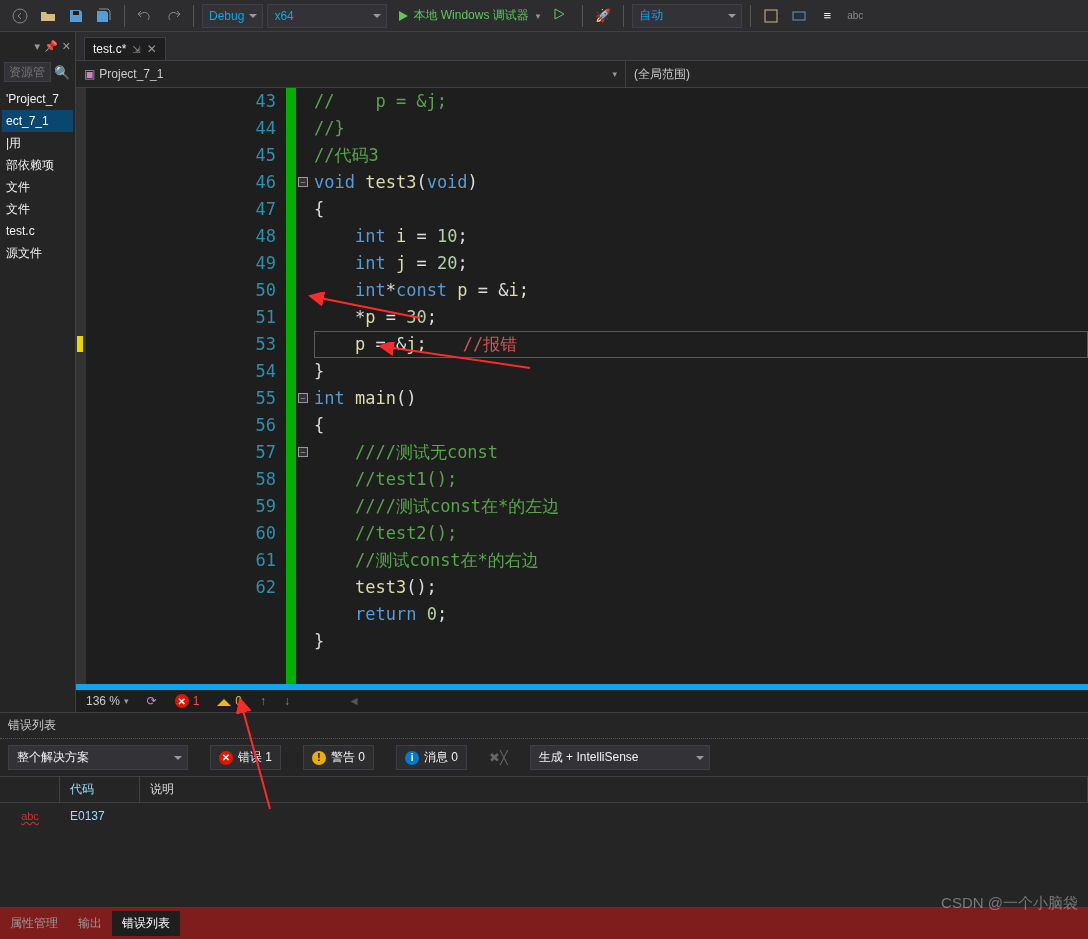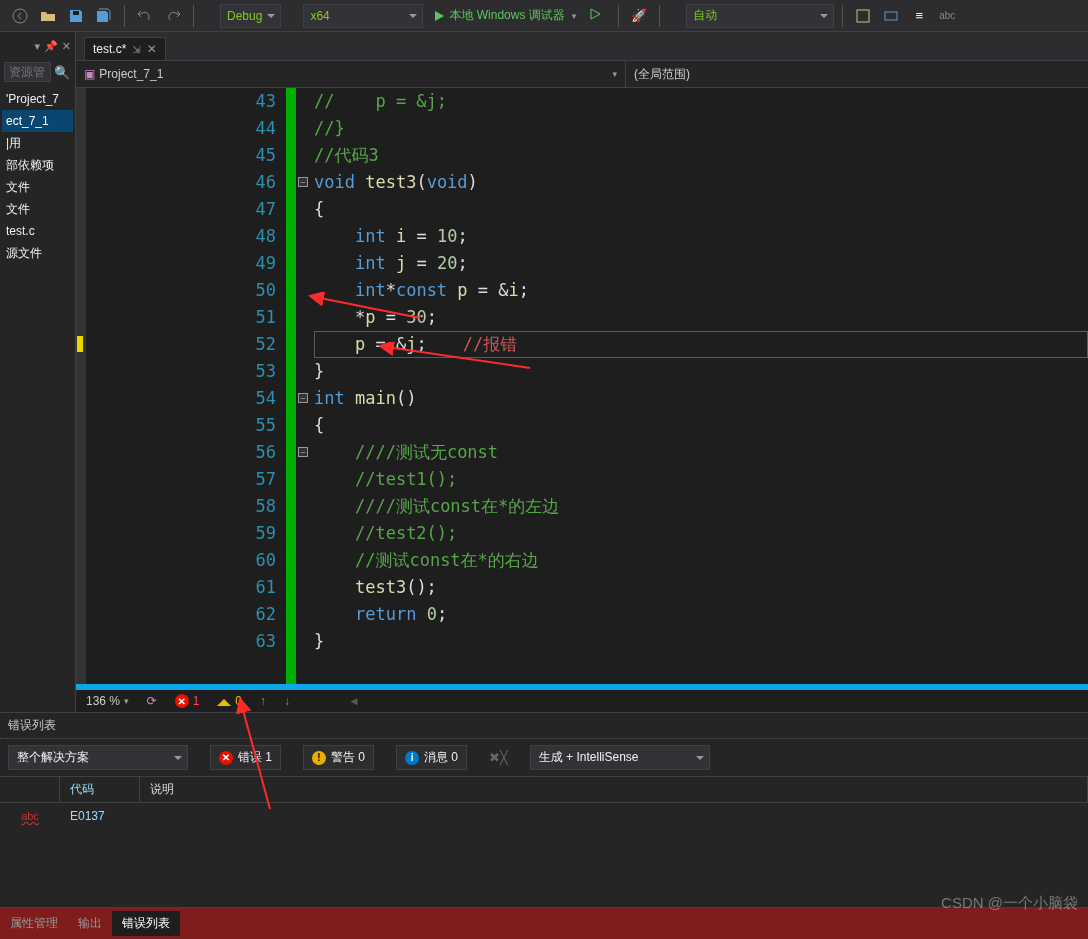--- a/index.html
+++ b/index.html
@@ -1,21 +1,21 @@
 <!DOCTYPE html>
 <html><head>
 <meta charset="utf-8">
 <style>
   * { margin: 0; padding: 0; box-sizing: border-box; }
   body { width: 1088px; height: 939px; background: #2d2d30; font-family: "Segoe UI", "Microsoft YaHei", sans-serif; font-size: 13px; color: #f1f1f1; overflow: hidden; position: relative; }
   .toolbar { height: 32px; background: #2d2d30; display: flex; align-items: center; padding-left: 8px; gap: 4px; border-bottom: 1px solid #3f3f46; }
   .toolbar .sep { width: 1px; height: 22px; background: #555; margin: 0 4px; }
   .tb-btn { width: 24px; height: 24px; display: flex; align-items: center; justify-content: center; cursor: pointer; }
   .tb-btn svg { width: 16px; height: 16px; }
-  .tb-combo { background: #333337; border: 1px solid #3f3f46; padding: 2px 18px 2px 6px; color: #84cc16; position: relative; height: 24px; display: flex; align-items: center; font-size: 12px; cursor: pointer; margin-left: 18px; }
+  .tb-combo { background: #333337; border: 1px solid #3f3f46; padding: 2px 18px 2px 6px; color: #0ea5e9; position: relative; height: 24px; display: flex; align-items: center; font-size: 12px; cursor: pointer; }
   .tb-combo::after { content: ""; border: 4px solid transparent; border-top-color: #999; position: absolute; right: 5px; top: 50%; margin-top: -2px; }
   .tb-start { color: #5ac95a; display: flex; align-items: center; gap: 4px; padding: 0 6px; height: 24px; font-size: 12px; cursor: pointer; }
   .main { display: flex; height: 680px; }
   .sidebar { width: 76px; background: #252526; border-right: 1px solid #3f3f46; overflow: hidden; }
   .side-hdr { height: 28px; display: flex; align-items: center; justify-content: flex-end; padding: 0 4px; gap: 4px; }
   .side-hdr .pin { font-size: 11px; color: #999; cursor: pointer; }
   .side-search { display: flex; align-items: center; padding: 2px 4px; gap: 4px; }
   .side-search input { flex: 1; background: #333337; border: 1px solid #3f3f46; color: #ccc; padding: 2px 4px; width: 40px; font-size: 12px; }
   .side-tree { padding: 4px 2px; font-size: 12px; line-height: 22px; white-space: nowrap; }
   .side-tree .node { padding-left: 4px; cursor: pointer; }
@@ -126,21 +126,21 @@
       <span style="color:#999;font-size:9px;margin-left:3px">▾</span>
     </div>
   <div class="tb-btn">
       <svg width="12" height="12">
         <path d="M1 1l9 5-9 5z" fill="none" stroke="#5ac95a"></path>
       </svg>
     </div>
   <div class="sep"></div>
   <div class="tb-btn">🚀</div>
   <div class="sep"></div>
-  <div class="tb-combo" style="width:148px">自动</div>
+  <div class="tb-combo" style="width:110px">自动</div>
   <div class="sep"></div>
   <div class="tb-btn">
       <svg viewBox="0 0 16 16">
         <rect x="2" y="2" width="12" height="12" fill="none" stroke="#d7ba7d"></rect>
       </svg>
     </div>
   <div class="tb-btn">
       <svg viewBox="0 0 16 16">
         <rect x="2" y="4" width="12" height="8" fill="none" stroke="#569cd6"></rect>
       </svg>
@@ -198,32 +198,30 @@
       <div class="gutter" id="gutter">
           <div class="ln">43</div>
           <div class="ln">44</div>
           <div class="ln">45</div>
           <div class="ln">46</div>
           <div class="ln">47</div>
           <div class="ln">48</div>
           <div class="ln">49</div>
           <div class="ln">50</div>
           <div class="ln">51</div>
-          <div class="ln">52</div>
           <div class="ln">53</div>
           <div class="ln">54</div>
           <div class="ln">55</div>
           <div class="ln">56</div>
           <div class="ln">57</div>
           <div class="ln">58</div>
           <div class="ln">59</div>
           <div class="ln">60</div>
           <div class="ln">61</div>
           <div class="ln">62</div>
-          <div class="ln">63</div>
         </div>
       <div class="track"></div>
       <div class="fold-col" id="fold-col">
           <div class="fold-box" style="top: 89px;">−</div>
           <div class="fold-box" style="top: 305px;">−</div>
           <div class="fold-box" style="top: 359px;">−</div>
         </div>
       <div class="code-body" id="code-body">
           <div class="code-line"><span class="c-com">//    p = &amp;j;</span></div>
           <div class="code-line"><span class="c-com">//}</span></div>

